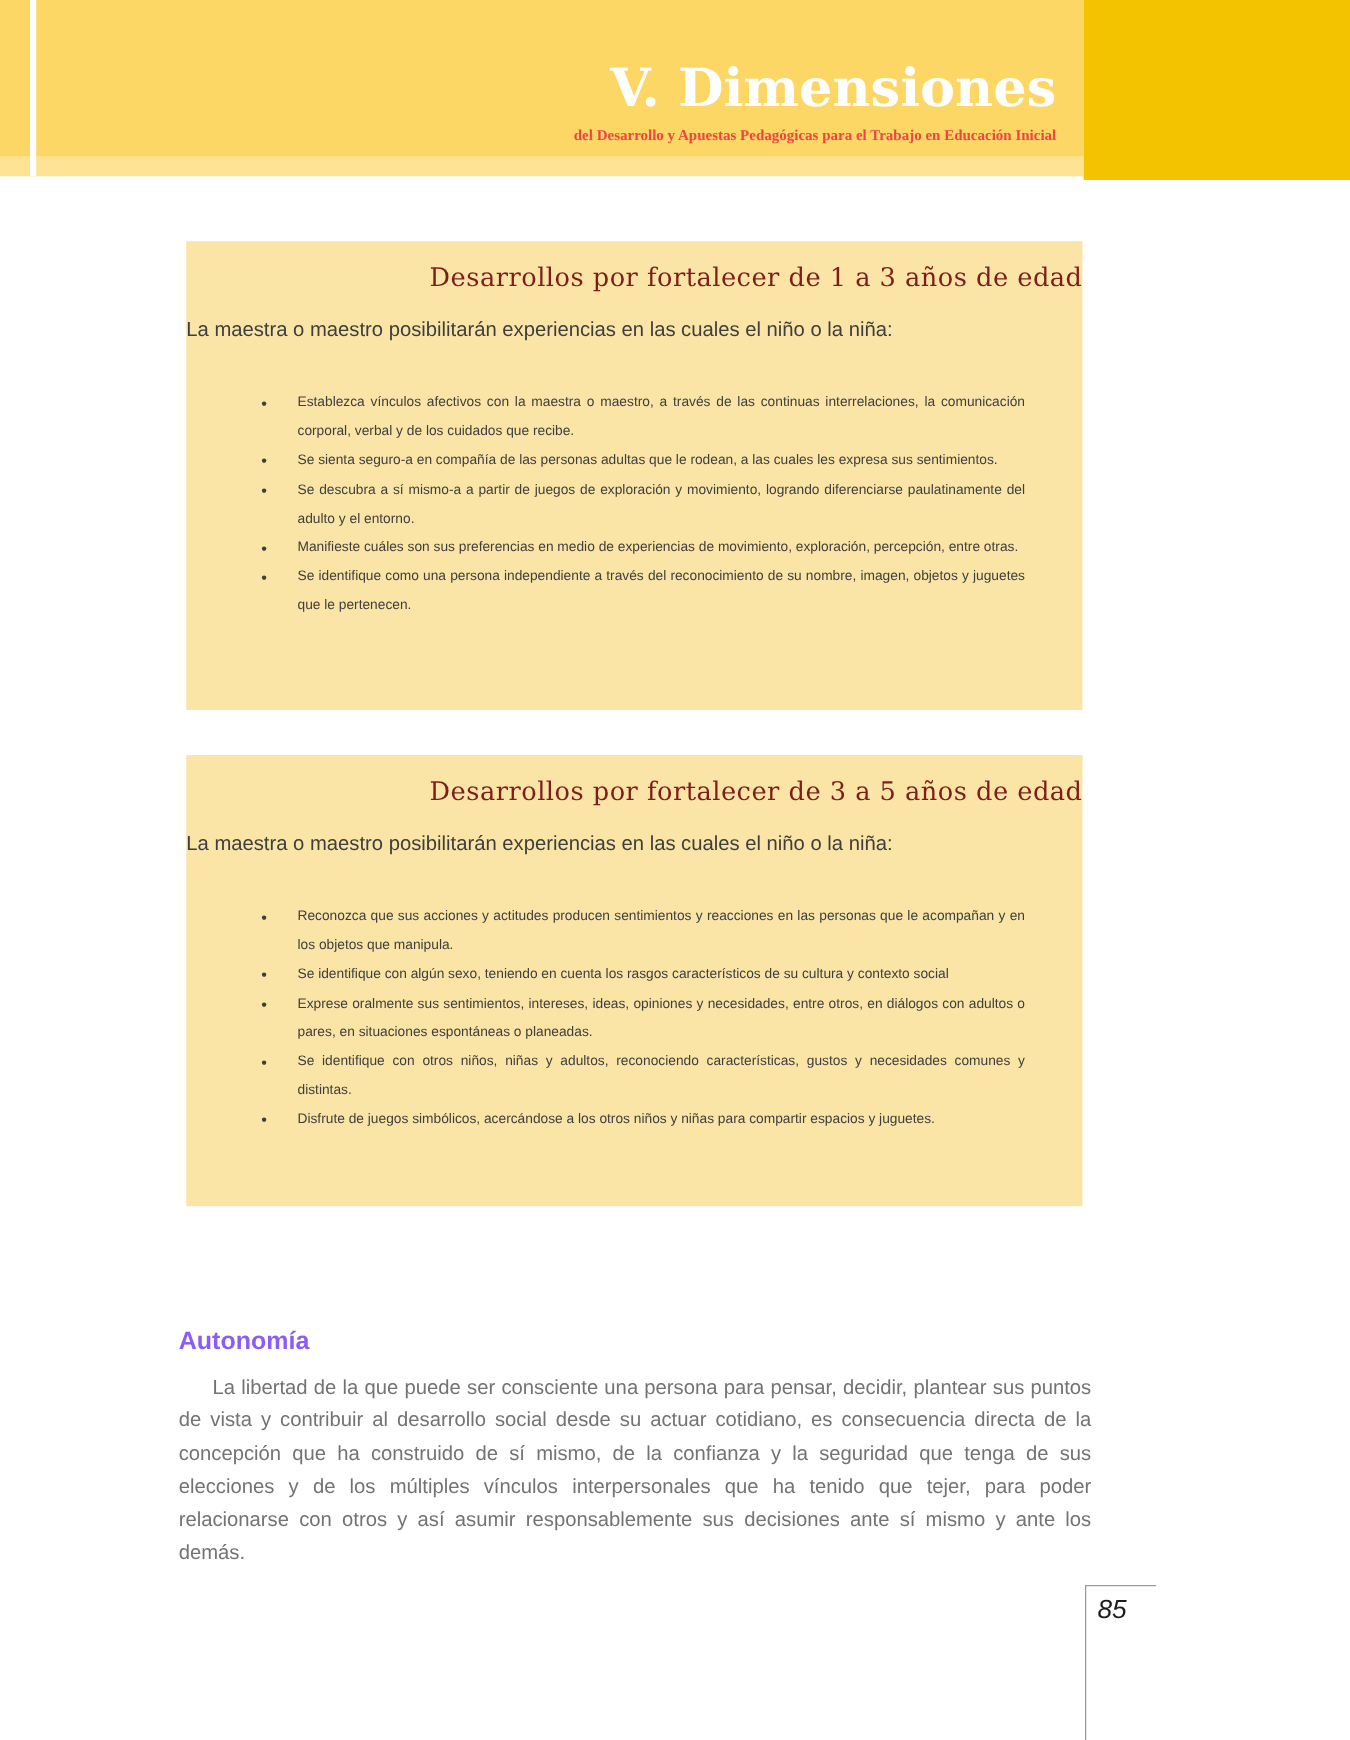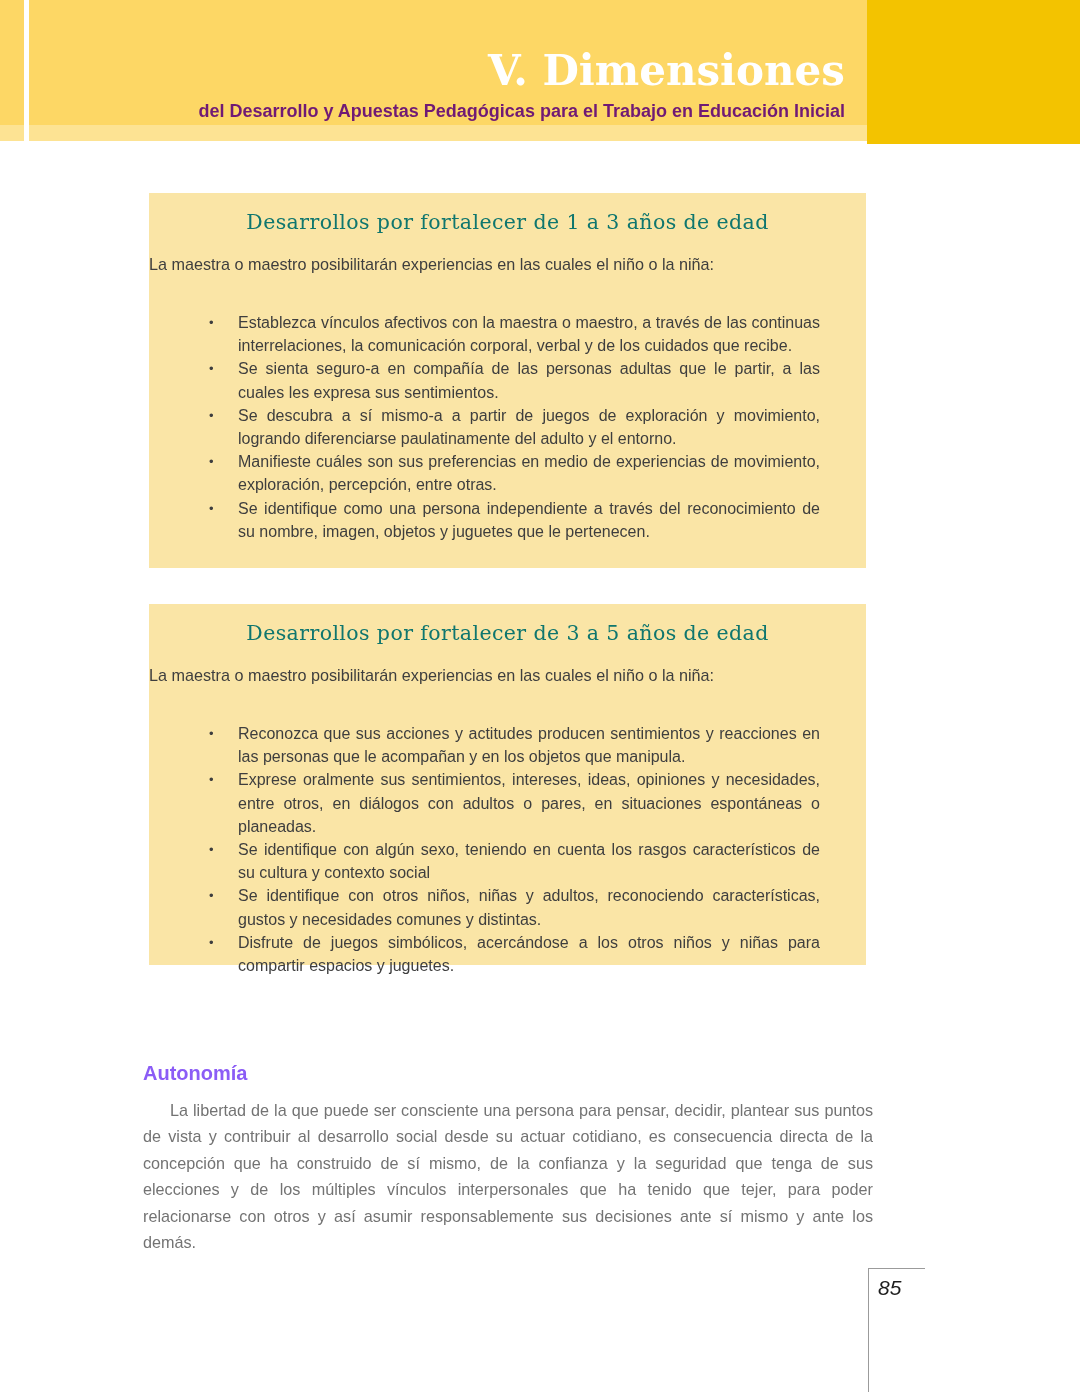--- a/index.html
+++ b/index.html
@@ -21,54 +21,54 @@
 
   .hdr-title {
     position:absolute; top:50px; right:235px;
     font-family:"DejaVu Serif", serif; font-weight:bold;
     font-size:42px; line-height:1; color:#ffffff;
     white-space:nowrap;
     text-align:center;
   }
   .hdr-subtitle {
     position:absolute; top:102px; right:235px;
-    font-family:Liberation Sans, sans-serif; font-weight:bold;
-    font-size:18px; line-height:1.1; color:#701a75;
+    font-family:Liberation Serif, serif; font-weight:bold;
+    font-size:12px; line-height:1.1; color:#ef4444;
     white-space:nowrap;
   }
 
   
   .box {
     position:absolute; left:149px; width:717px;
     background:#fae5a6;
   }
   .box-1 { top:193px; height:375px; }
   .box-2 { top:604px; height:361px; }
 
   .box-title {
     padding-top:17px;
-    text-align:center;
+    text-align:right;
     font-family:"DejaVu Serif", serif; font-weight:normal;
     font-size:20.5px; letter-spacing:0.4px;
-    color:#0f766e;
+    color:#7f1d1d;
   }
   .box-subtitle {
     padding-top:21px;
     text-align:left;
     font-size:16.2px; color:#3e3e3e;
   }
   .box-list {
     list-style:none;
     padding:37px 46px 0 57px;
   }
   .box-list li {
     position:relative;
     padding-left:32px;
     text-align:justify;
-    font-size:16px; line-height:23.2px;
+    font-size:11px; line-height:23.2px;
     color:#3e3e3e;
   }
   .box-list li::before {
     content:"\2022";
     position:absolute; left:3px; top:0;
     font-size:13px; line-height:23.2px; color:#3e3e3e;
   }
 
   
   .autonomy-heading {
@@ -106,34 +106,34 @@
     <div class="hdr-right"></div>
     <div class="hdr-title">V. Dimensiones</div>
     <div class="hdr-subtitle">del Desarrollo y Apuestas Pedagógicas para el Trabajo en Educación Inicial</div>
   </header>
 
   <section class="box box-1">
     <h2 class="box-title">Desarrollos por fortalecer de 1 a 3 años de edad</h2>
     <p class="box-subtitle">La maestra o maestro posibilitarán experiencias en las cuales el niño o la niña:</p>
     <ul class="box-list">
       <li>Establezca vínculos afectivos con la maestra o maestro, a través de las continuas interrelaciones, la comunicación corporal, verbal y de los cuidados que recibe.</li>
-      <li>Se sienta seguro-a en compañía de las personas adultas que le partir, a las cuales les expresa sus sentimientos.</li>
+      <li>Se sienta seguro-a en compañía de las personas adultas que le rodean, a las cuales les expresa sus sentimientos.</li>
       <li>Se descubra a sí mismo-a a partir de juegos de exploración y movimiento, logrando diferenciarse paulatinamente del adulto y el entorno.</li>
       <li>Manifieste cuáles son sus preferencias en medio de experiencias de movimiento, exploración, percepción, entre otras.</li>
       <li>Se identifique como una persona independiente a través del reconocimiento de su nombre, imagen, objetos y juguetes que le pertenecen.</li>
     </ul>
   </section>
 
   <section class="box box-2">
     <h2 class="box-title">Desarrollos por fortalecer de 3 a 5 años de edad</h2>
     <p class="box-subtitle">La maestra o maestro posibilitarán experiencias en las cuales el niño o la niña:</p>
     <ul class="box-list">
       <li>Reconozca que sus acciones y actitudes producen sentimientos y reacciones en las personas que le acompañan y en los objetos que manipula.</li>
+      <li>Se identifique con algún sexo, teniendo en cuenta los rasgos característicos de su cultura y contexto social</li>
       <li>Exprese oralmente sus sentimientos, intereses, ideas, opiniones y necesidades, entre otros, en diálogos con adultos o pares, en situaciones espontáneas o planeadas.</li>
-      <li>Se identifique con algún sexo, teniendo en cuenta los rasgos característicos de su cultura y contexto social</li>
       <li>Se identifique con otros niños, niñas y adultos, reconociendo características, gustos y necesidades comunes y distintas.</li>
       <li>Disfrute de juegos simbólicos, acercándose a los otros niños y niñas para compartir espacios y juguetes.</li>
     </ul>
   </section>
 
   <h3 class="autonomy-heading">Autonomía</h3>
   <p class="autonomy-text">La libertad de la que puede ser consciente una persona para pensar, decidir, plantear sus puntos de vista y contribuir al desarrollo social desde su actuar cotidiano, es consecuencia directa de la concepción que ha construido de sí mismo, de la confianza y la seguridad que tenga de sus elecciones y de los múltiples vínculos interpersonales que ha tenido que tejer, para poder relacionarse con otros y así asumir responsablemente sus decisiones ante sí mismo y ante los demás.</p>
 
   <div class="page-corner">
     <span class="page-number">85</span>

